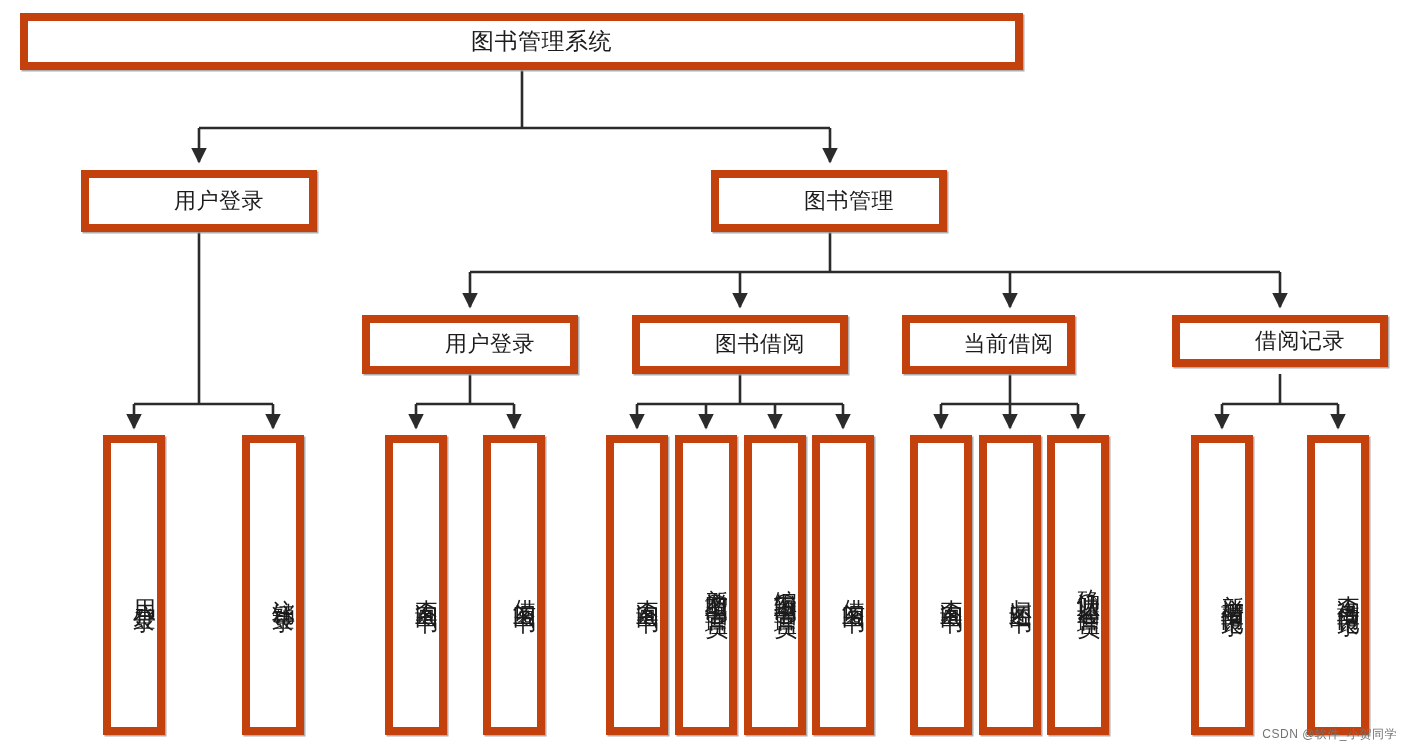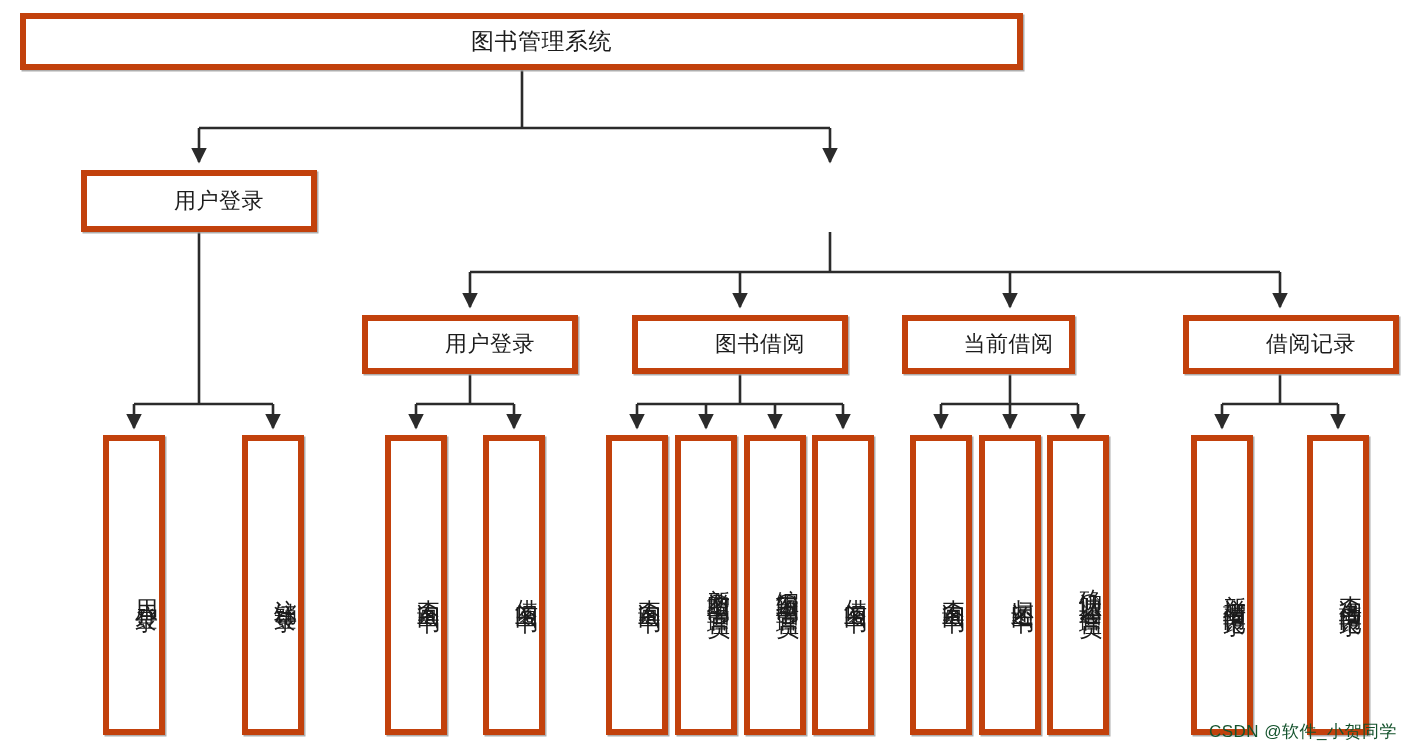--- a/index.html
+++ b/index.html
@@ -24,21 +24,21 @@
     left: 0;
     top: 0;
     width: 1405px;
     height: 747px;
     pointer-events: none;
   }
   .node {
     position: absolute;
     box-sizing: border-box;
     background: #ffffff;
-    border: 6px solid #c2410c;
+    border: 8px solid #c2410c;
     box-shadow: 1.5px 1.5px 0 rgba(160,160,160,0.85);
     display: flex;
     align-items: center;
     justify-content: center;
     color: #1b1b1b;
     z-index: 2;
     padding-left: 40px;
   }
   .node.horiz {
     font-size: 22px;
@@ -61,22 +61,22 @@
   .node.vert .vlabel {
     writing-mode: vertical-rl;
     text-orientation: upright;
     display: block;
     white-space: nowrap;
   }
   .watermark {
     position: absolute;
     right: 8px;
     bottom: 4px;
-    font-size: 17px;
-    color: #14532d;
+    font-size: 12px;
+    color: #737373;
     letter-spacing: 0.5px;
     z-index: 3;
     white-space: nowrap;
   }
 </style>
 </head>
 <body>
 
 <div id="diagram-root">
 
@@ -130,31 +130,34 @@
     </g>
   </svg>
 
   <div class="node horiz root" style="left:20px; top:13px; width:1003px; height:57px;">
     <span>图书管理系统</span>
   </div>
 
   <div class="node horiz" style="left:81px; top:170px; width:236px; height:62px;">
     <span>用户登录</span>
   </div>
+  <div class="node horiz" style="left:711px; top:170px; width:236px; height:62px;">
+    <span>图书管理</span>
+  </div>
 
   <div class="node horiz" style="left:362px; top:315px; width:216px; height:59px;">
     <span>用户登录</span>
   </div>
   <div class="node horiz" style="left:632px; top:315px; width:216px; height:59px;">
     <span>图书借阅</span>
   </div>
   <div class="node horiz" style="left:902px; top:315px; width:173px; height:59px;">
     <span>当前借阅</span>
   </div>
-  <div class="node horiz" style="left:1172px; top:315px; width:216px; height:59px;margin-left:11px;">
+  <div class="node horiz" style="left:1172px; top:315px; width:216px; height:52px;">
     <span>借阅记录</span>
   </div>
 
   <div class="node vert" style="left:103px; top:435px; width:62px; height:300px;">
     <span class="vlabel">用户登录</span>
   </div>
   <div class="node vert" style="left:242px; top:435px; width:62px; height:300px;">
     <span class="vlabel">注销登录</span>
   </div>
 

